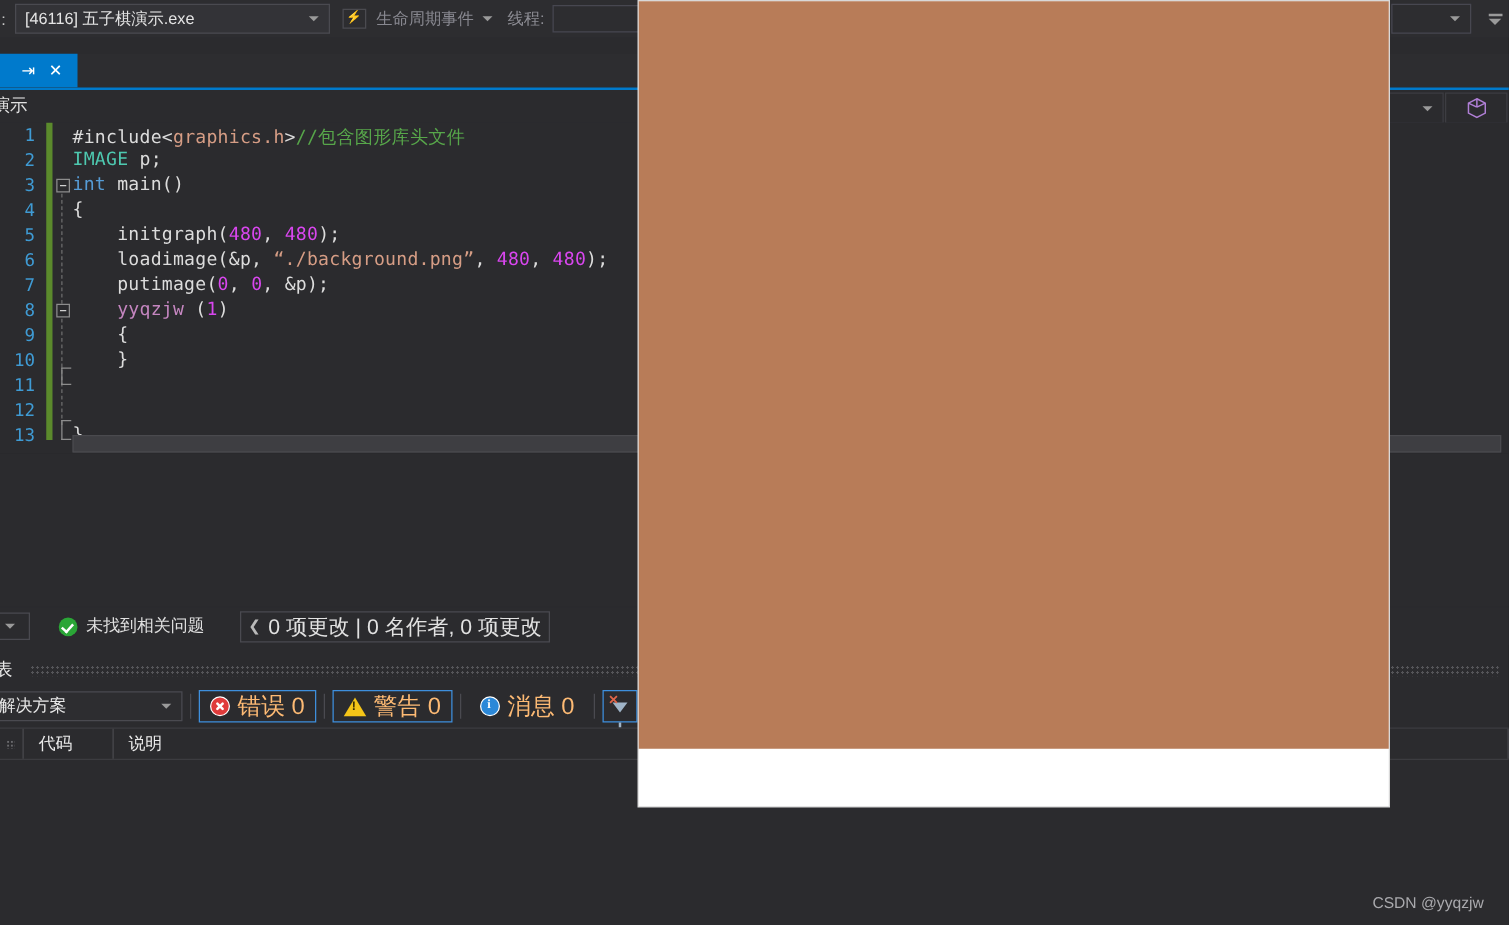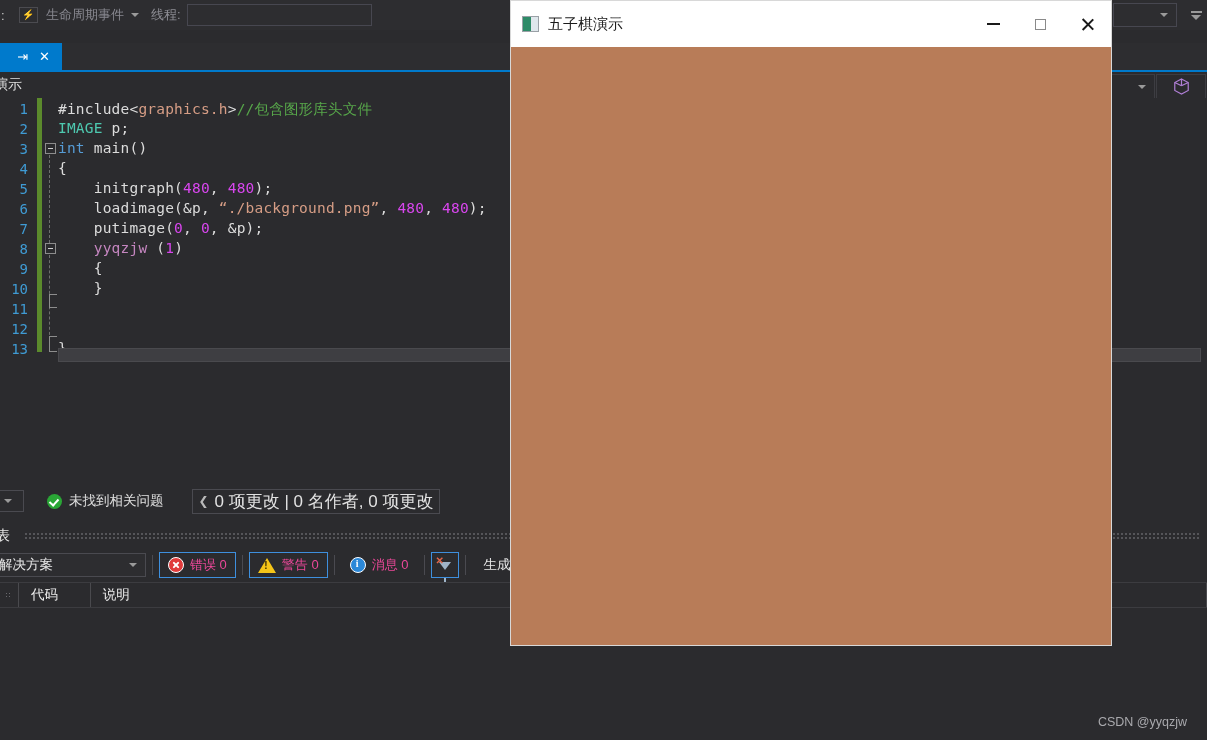--- a/index.html
+++ b/index.html
@@ -349,21 +349,21 @@
   .sev-btn {
     height: 26px;
     border: 1px solid #3e8fdd;
     box-sizing: border-box;
     display: flex;
     align-items: center;
     padding: 0 8px;
     gap: 6px;
   }
   .sev-btn.plain { border-color: transparent; }
-  .sev-label { color: #ec4899; font-size: 13px; white-space: nowrap; }
+  .sev-label { color: #fdba74; font-size: 19px; white-space: nowrap; }
   .ico-err {
     width: 16px; height: 16px; border-radius: 50%;
     background: #e03b3b;
     position: relative; flex: none;
     border: 1.5px solid #fff;
     box-sizing: border-box;
   }
   .ico-err::before, .ico-err::after {
     content: "";
     position: absolute; left: 5.5px; top: 2.5px;
@@ -516,20 +516,24 @@
     font-size: 12.5px;
   }
 </style>
 </head>
 <body>
 
 <div id="app">
 
   <div class="ide-toolbar">
     <div class="tb-colon">:</div>
+    <div class="proc-combo">
+      <div class="val">[46116] 五子棋演示.exe</div>
+      <div class="caret-sm"></div>
+    </div>
     <div class="tb-ico-box">
         <span>⚡</span>
       </div>
     <div class="tb-label">生命周期事件</div>
     <div class="caret-sm" style="margin-left:7px;margin-right:0"></div>
     <div class="tb-label2">线程:</div>
     <div class="thread-box"></div>
     <div style="flex:1"></div>
     <div class="thread-box2">
       <div class="caret-sm"></div>
@@ -661,35 +665,17 @@
   <div class="panel-header">
     <div class="ph-grip">
         <div class="g"></div>
       </div>
     <div class="ph-col" style="width:72px">代码</div>
     <div class="ph-col" style="width:1119px">说明</div>
   </div>
   <div class="panel-body"></div>
 
   <div class="popup">
-    <div class="popup-title">
-      <div class="popup-icon">
-        <div class="a"></div>
-          <div class="b"></div>
-      </div>
-      <div class="popup-title-text">五子棋演示</div>
-      <div class="win-btns">
-        <div class="win-btn">
-            <span class="minline"></span>
-          </div>
-        <div class="win-btn">
-            <span class="maxbox"></span>
-          </div>
-        <div class="win-btn">
-            <span class="xmark"></span>
-          </div>
-      </div>
-    </div>
     <div class="popup-canvas"></div>
   </div>
 
   <div class="watermark">CSDN @yyqzjw</div>
 </div>
 
 </body></html>

